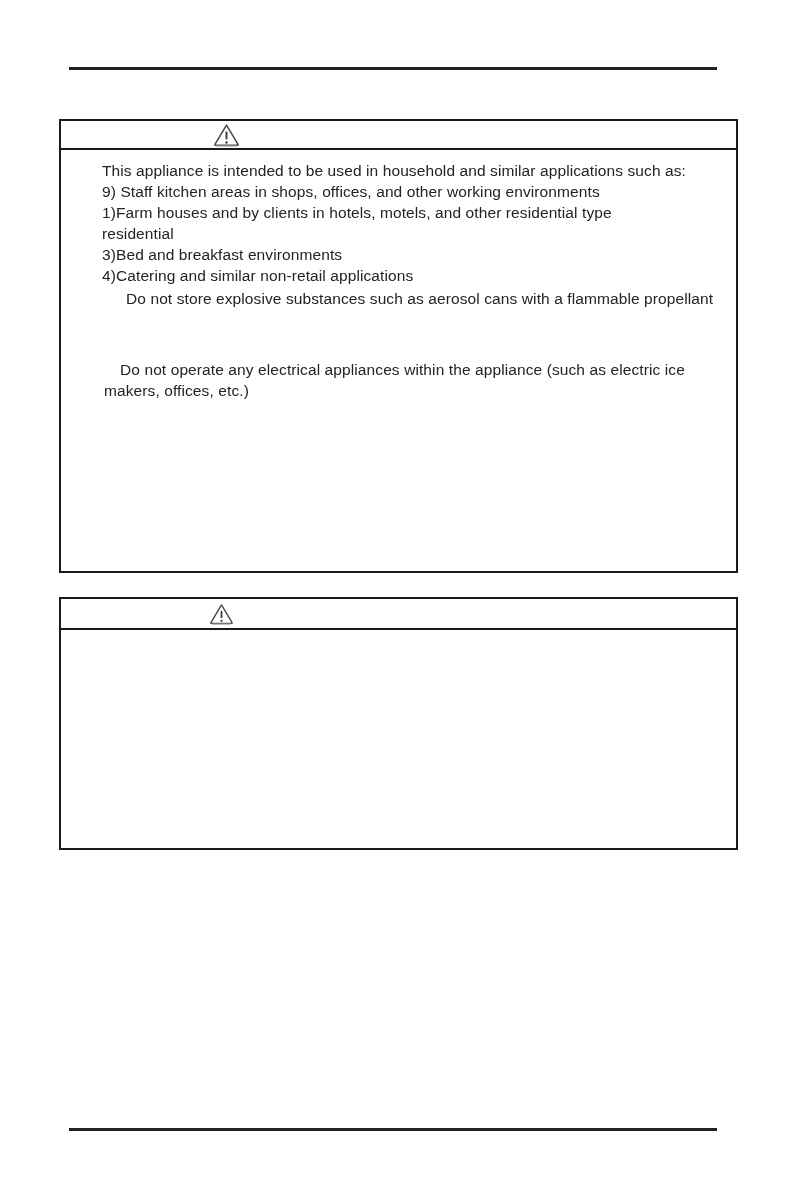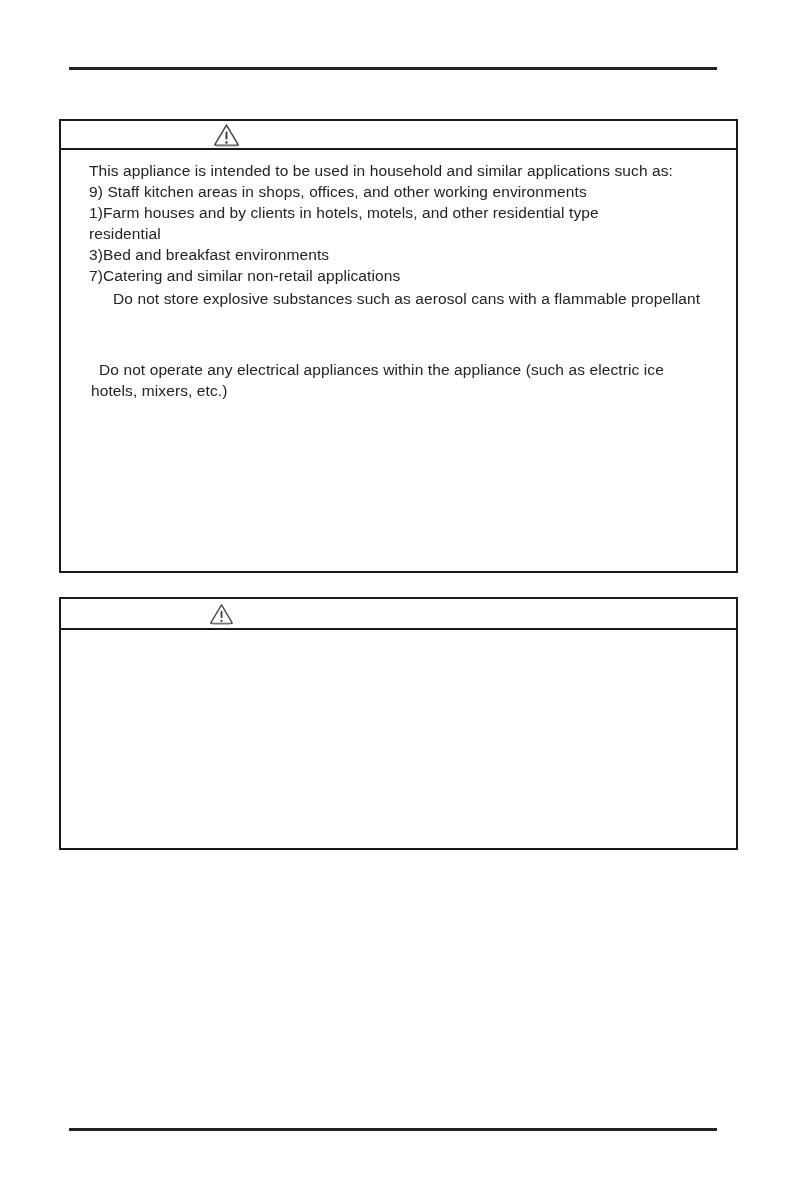--- a/index.html
+++ b/index.html
@@ -52,29 +52,29 @@
     height: 24px;
   }
   .box-2 .tri-icon {
     left: 148px;
     top: 4px;
     width: 25px;
     height: 22px;
   }
 
   .box-body {
-    padding: 10px 28px 0 28px;
+    padding: 10px 28px 0 41px;
     font-size: 15.5px;
     line-height: 21px;
     letter-spacing: 0.1px;
     color: #232323;
   }
   .tline { white-space: nowrap; }
   .store-line { margin-top: 2px; margin-left: 24px; }
-  .operate-line { margin-top: 50px; margin-left: 10px; }
+  .operate-line { margin-top: 50px; margin-left: 18px; }
   .operate-line2 { margin-left: 2px; }
 </style>
 </head>
 <body>
 
 <div class="page">
 
   <div class="rule rule-top"></div>
 
   <div class="warning-box box-1">
@@ -87,24 +87,24 @@
           <line x1="3.5" y1="23.9" x2="24.5" y2="23.9" stroke="#9a9a9a" stroke-width="1.4"></line>
         </svg>
       </span>
     </div>
     <div class="box-body">
       <div class="tline">This appliance is intended to be used in household and similar applications such as:</div>
       <div class="tline">9) Staff kitchen areas in shops, offices, and other working environments</div>
       <div class="tline">1)Farm houses and by clients in hotels, motels, and other residential type</div>
       <div class="tline">residential</div>
       <div class="tline">3)Bed and breakfast environments</div>
-      <div class="tline">7)Catering and similar non-retail applications</div>
+      <div class="tline">4)Catering and similar non-retail applications</div>
       <div class="tline store-line">Do not store explosive substances such as aerosol cans with a flammable propellant</div>
       <div class="tline operate-line">Do not operate any electrical appliances within the appliance (such as electric ice</div>
-      <div class="tline operate-line2">hotels, mixers, etc.)</div>
+      <div class="tline operate-line2">makers, offices, etc.)</div>
     </div>
   </div>
 
   <div class="warning-box box-2">
     <div class="box-header">
       <span class="tri-icon">
         <svg viewBox="0 0 28 25" width="100%" height="100%">
           <path d="M14 2.2 L26 22.2 Q26.4 23.2 25.2 23.2 L2.8 23.2 Q1.6 23.2 2 22.2 Z" fill="none" stroke="#4a4a4a" stroke-width="1.6" stroke-linejoin="round"></path>
           <line x1="14" y1="9" x2="14" y2="17" stroke="#3a3a3a" stroke-width="2"></line>
           <circle cx="14" cy="20.2" r="1.3" fill="#3a3a3a"></circle>

